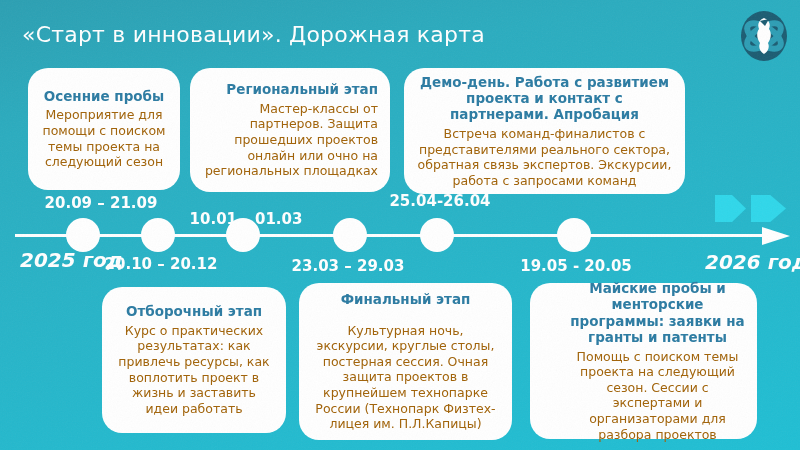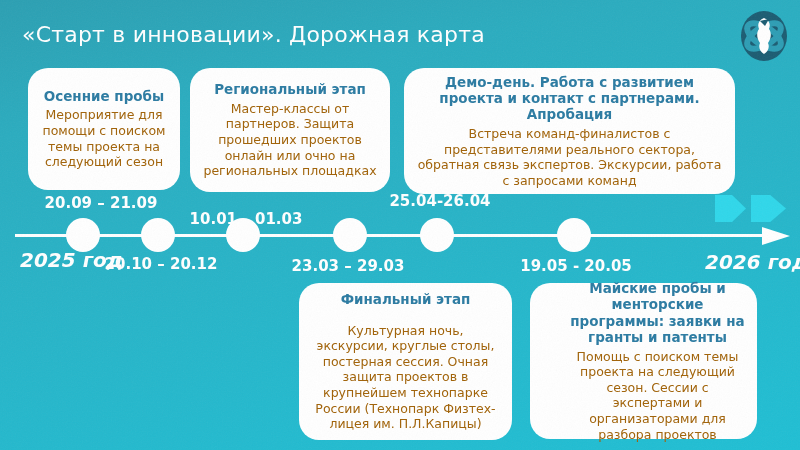--- a/index.html
+++ b/index.html
@@ -16,22 +16,22 @@
   .logo{position:absolute;right:10px;top:9px;}
   .card{
     position:absolute;background:#ffffff;border-radius:20px;
     box-sizing:border-box;padding:10px 12px;
     display:flex;flex-direction:column;justify-content:center;
     text-align:center;
   }
   .card-title{color:#2b7ba2;font-weight:bold;font-size:13.5px;line-height:1.22;margin:0 0 3px 0;}
   .card-body{color:#a16207;font-size:12.5px;line-height:1.25;margin:0;}
   .t1{left:28px;top:68px;width:152px;height:122px;}
-  .t2{left:190px;top:68px;width:200px;height:124px;}
-  .t3{left:404px;top:68px;width:331px;height:126px;}
+  .t2{left:190px;top:68px;width:200px;height:124px;text-align:right;}
+  .t3{left:404px;top:68px;width:281px;height:126px;}
   .b1{left:102px;top:287px;width:184px;height:146px;}
   .b2{left:299px;top:283px;width:213px;height:157px;gap:12px;}
   .b3{left:530px;top:283px;width:227px;height:156px;padding-left:40px;}
   .tl-line{position:absolute;left:15px;top:234px;width:757px;height:3px;background:#ffffff;}
   .tl-arrowhead{
     position:absolute;left:762px;top:227px;width:0;height:0;
     border-top:9px solid transparent;border-bottom:9px solid transparent;
     border-left:28px solid #ffffff;
   }
   .dot{position:absolute;top:218px;width:34px;height:34px;border-radius:50%;background:#ffffff;}
@@ -109,20 +109,24 @@
   <div class="tl-date db1">20.10 – 20.12</div>
   <div class="tl-date db2">23.03 – 29.03</div>
   <div class="tl-date db3">19.05 - 20.05</div>
 
   <div class="tl-year y1">2025 год</div>
   <div class="tl-year y2">2026 год</div>
 
   <div class="nd-arrow nd-a1"></div>
   <div class="nd-arrow nd-a2"></div>
 
+  <div class="card b1">
+    <p class="card-title">Отборочный этап</p>
+    <p class="card-body">Курс о практических результатах: как привлечь ресурсы, как воплотить проект в жизнь и заставить идеи работать</p>
+  </div>
   <div class="card b2">
     <p class="card-title">Финальный этап</p>
     <p class="card-body">Культурная ночь, экскурсии, круглые столы, постерная сессия. Очная защита проектов в крупнейшем технопарке России (Технопарк Физтех-лицея им. П.Л.Капицы)</p>
   </div>
   <div class="card b3">
     <p class="card-title">Майские пробы и менторские программы: заявки на гранты и патенты</p>
     <p class="card-body">Помощь с поиском темы проекта на следующий сезон. Сессии с экспертами и организаторами для разбора проектов</p>
   </div>
 
   <svg class="noise" width="800" height="450">

